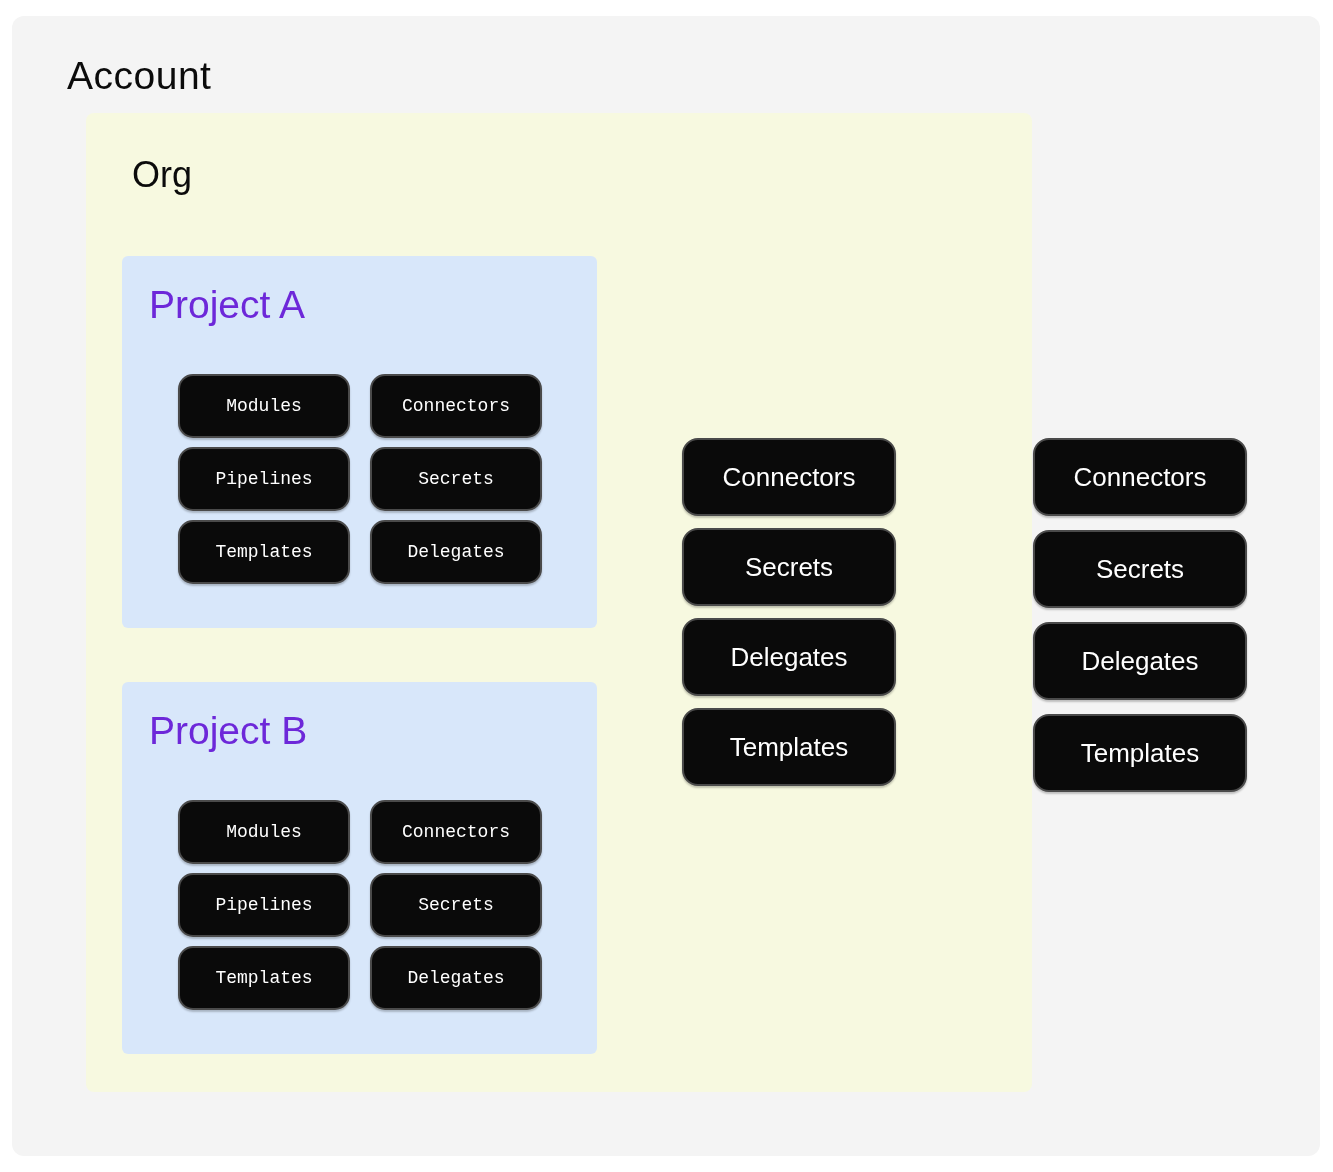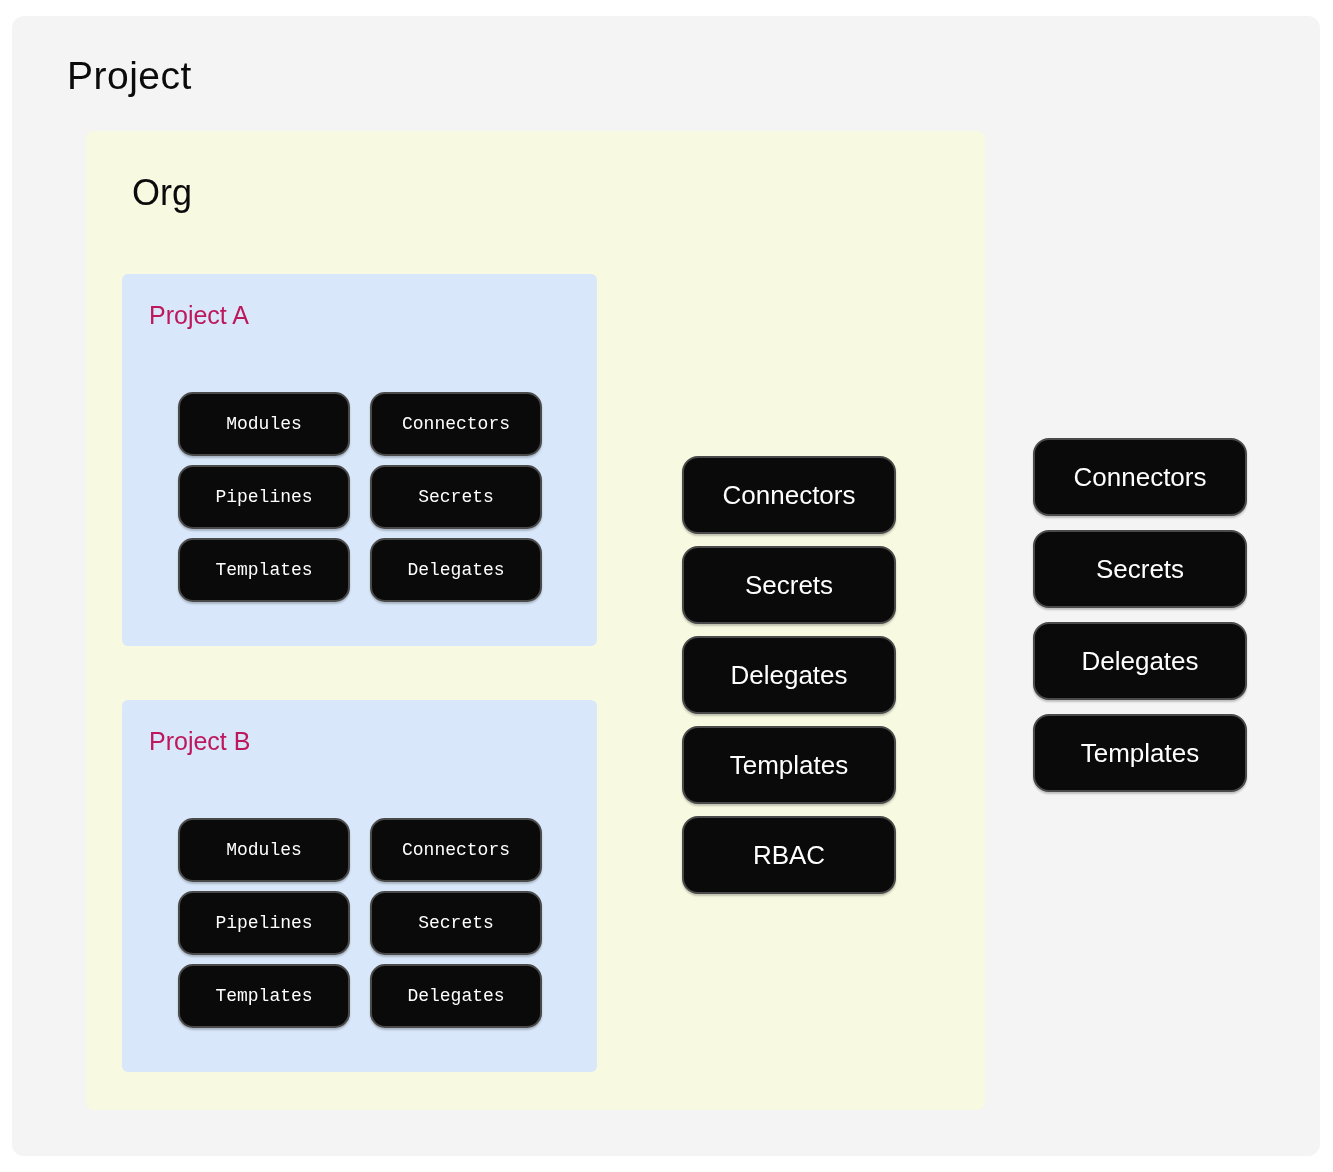--- a/index.html
+++ b/index.html
@@ -25,47 +25,48 @@
   .account-title {
     position: absolute;
     left: 55px; top: 40px;
     font-size: 39px;
     line-height: 1;
     color: #0b0b0b;
     letter-spacing: 0.5px;
   }
   .org-box {
     position: absolute;
-    left: 74px; top: 115px;          
+    left: 74px; top: 97px;          
     width: 899px; height: 979px;
     background: #f7f9e0;
     border-radius: 8px;
+    padding-left: 47px;
   }
   .org-title {
     position: absolute;
     left: 46px; top: 44px;
     font-size: 36px;
     line-height: 1;
     color: #0b0b0b;
   }
   .project-box {
     position: absolute;
     left: 36px;
     width: 475px; height: 372px;
     background: #d8e7fa;
     border-radius: 6px;
   }
   .project-a { top: 143px; }
   .project-b { top: 569px; }
   .project-title {
     position: absolute;
     left: 27px; top: 29px;
-    font-size: 25px;
+    font-size: 39px;
     line-height: 1;
-    color: #be185d;
+    color: #6d28d9;
   }
   .project-pills {
     position: absolute;
     left: 56px; top: 118px;
     display: grid;
     grid-template-columns: 172px 172px;
     column-gap: 20px;
     row-gap: 9px;
     font-family: Liberation Mono, monospace;
   }
@@ -106,21 +107,21 @@
     flex-direction: column;
     gap: 14px;
   }
 </style>
 </head>
 <body>
 
 <div class="stage">
 
   <div class="account-box">
-    <div class="account-title">Project</div>
+    <div class="account-title">Account</div>
 
     <div class="org-box">
       <div class="org-title">Org</div>
 
       <div class="project-box project-a">
         <div class="project-title">Project A</div>
         <div class="project-pills">
           <div class="pill pill-sm">Modules</div>
           <div class="pill pill-sm">Connectors</div>
           <div class="pill pill-sm">Pipelines</div>
@@ -140,21 +141,20 @@
           <div class="pill pill-sm">Templates</div>
           <div class="pill pill-sm">Delegates</div>
         </div>
       </div>
 
       <div class="org-pills">
         <div class="pill pill-lg">Connectors</div>
         <div class="pill pill-lg">Secrets</div>
         <div class="pill pill-lg">Delegates</div>
         <div class="pill pill-lg">Templates</div>
-        <div class="pill pill-lg">RBAC</div>
       </div>
     </div>
 
     <div class="account-pills">
       <div class="pill pill-lg">Connectors</div>
       <div class="pill pill-lg">Secrets</div>
       <div class="pill pill-lg">Delegates</div>
       <div class="pill pill-lg">Templates</div>
     </div>
   </div>

